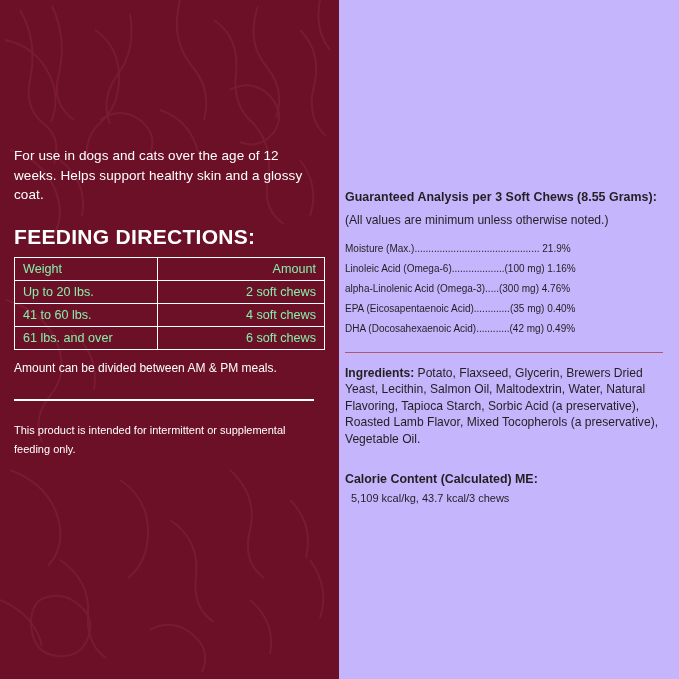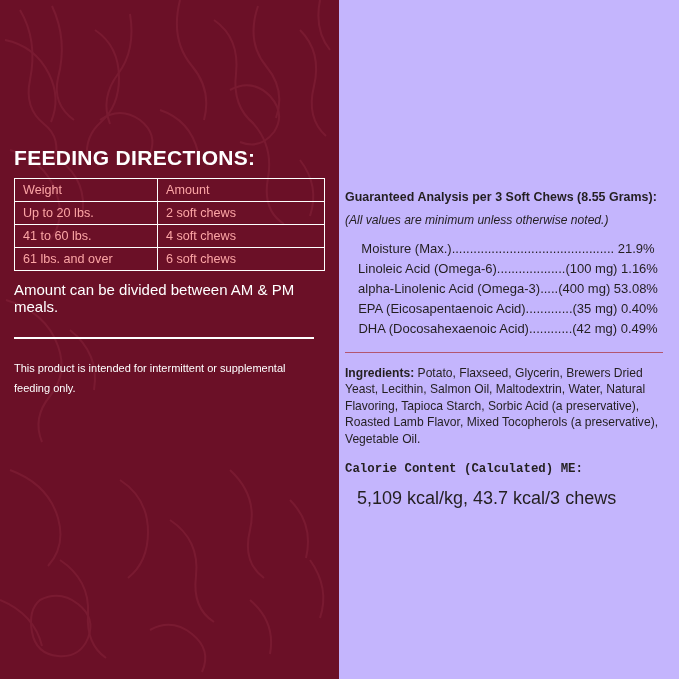--- a/index.html
+++ b/index.html
@@ -50,39 +50,39 @@
   .feeding-heading {
     font-size: 21px;
     font-weight: bold;
     letter-spacing: 0.3px;
     margin: 0 0 8px 0;
   }
   table.feeding {
     border-collapse: collapse;
     width: 311px;
     font-size: 12.6px;
-    color: #fca5a5;
+    color: #86efac;
   }
   table.feeding th,
   table.feeding td {
     border: 1px solid #ffffff;
     padding: 3px 8px;
     font-weight: normal;
     line-height: 16px;
   }
   table.feeding th {
     text-align: left;
   }
   table.feeding th.amount,
   table.feeding td.amount {
-    text-align: left;
+    text-align: right;
     width: 150px;
   }
   .divide-note {
-    font-size: 15px;
+    font-size: 12px;
     margin: 10px 0 0 0;
     line-height: 17px;
   }
   .rule {
     width: 300px;
     height: 2px;
     background: #ffffff;
     margin: 22px 0 20px 0;
     border: 0;
   }
@@ -109,52 +109,49 @@
   }
   .ga-title {
     font-size: 12.4px;
     font-weight: bold;
     margin: 0 0 9px 0;
     letter-spacing: 0.05px;
   }
   .ga-sub {
     font-size: 12.1px;
     margin: 0 0 12px 0;
-    font-style: italic;
   }
   .ga-row {
-    font-size: 13px;
+    font-size: 10px;
     line-height: 20px;
     white-space: nowrap;
-    text-align: center;
   }
   .sep {
     width: 318px;
     height: 1px;
     background: #b3566f;
     border: 0;
     margin: 13px 0 11px 0;
   }
   .ing-block {
     font-size: 12.1px;
     line-height: 16.4px;
     margin: 12px 0 0 0;
   }
   .ing-label {
     font-weight: bold;
   }
   .cal-title {
     font-size: 12.4px;
     font-weight: bold;
-    margin: 15px 0 6px 0;
-    font-family: Liberation Mono, monospace;
+    margin: 25px 0 6px 0;
   }
   .cal-value {
-    font-size: 18px;
-    margin: 12px;
+    font-size: 11px;
+    margin: 6px;
   }
 </style>
 </head>
 <body>
 
 <div class="package">
 
   <div class="left-panel">
     <svg class="bone-art" viewBox="0 0 339 679" preserveAspectRatio="xMidYMid slice" xmlns="http://www.w3.org/2000/svg">
       <g fill="none" stroke="#8f2a40" stroke-width="2">
@@ -189,20 +186,21 @@
         <path d="M310 560 q20 28 10 58"></path>
 
         <path d="M40 600 q20 -10 38 4 q18 14 10 34 q-8 20 -30 18 q-22 -2 -26 -24 q-4 -22 8 -32 z"></path>
         <path d="M150 630 q22 -12 42 4 q20 16 10 38"></path>
         <path d="M230 90 q22 -12 40 6 q16 18 4 36 q-14 18 -34 10"></path>
         <path d="M100 120 q20 -14 40 0 q18 14 10 34"></path>
       </g>
     </svg>
 
     <div class="left-content">
+      <p class="intro-text">For use in dogs and cats over the age of 12 weeks. Helps support healthy skin and a glossy coat.</p>
 
       <div class="feeding-heading">FEEDING DIRECTIONS:</div>
 
       <table class="feeding">
         <thead>
           <tr>
             <th>Weight</th>
             <th class="amount">Amount</th>
           </tr>
         </thead>
@@ -230,21 +228,21 @@
     </div>
   </div>
 
   <div class="right-panel">
     <div class="right-content">
       <div class="ga-title">Guaranteed Analysis per 3 Soft Chews (8.55 Grams):</div>
       <div class="ga-sub">(All values are minimum unless otherwise noted.)</div>
 
       <div class="ga-row">Moisture (Max.).............................................  21.9%</div>
       <div class="ga-row">Linoleic Acid (Omega-6)...................(100 mg) 1.16%</div>
-      <div class="ga-row">alpha-Linolenic Acid (Omega-3).....(400 mg) 53.08%</div>
+      <div class="ga-row">alpha-Linolenic Acid (Omega-3).....(300 mg) 4.76%</div>
       <div class="ga-row">EPA (Eicosapentaenoic Acid).............(35 mg) 0.40%</div>
       <div class="ga-row">DHA (Docosahexaenoic Acid)............(42 mg) 0.49%</div>
 
       <hr class="sep">
 
       <p class="ing-block"><span class="ing-label">Ingredients:</span><span> Potato, Flaxseed, Glycerin, Brewers Dried Yeast, Lecithin, Salmon Oil, Maltodextrin, Water, Natural Flavoring, Tapioca Starch, Sorbic Acid (a preservative), Roasted Lamb Flavor, Mixed Tocopherols (a preservative), Vegetable Oil.</span></p>
 
       <div class="cal-title">Calorie Content (Calculated) ME:</div>
       <div class="cal-value">5,109 kcal/kg, 43.7 kcal/3 chews</div>
     </div>

